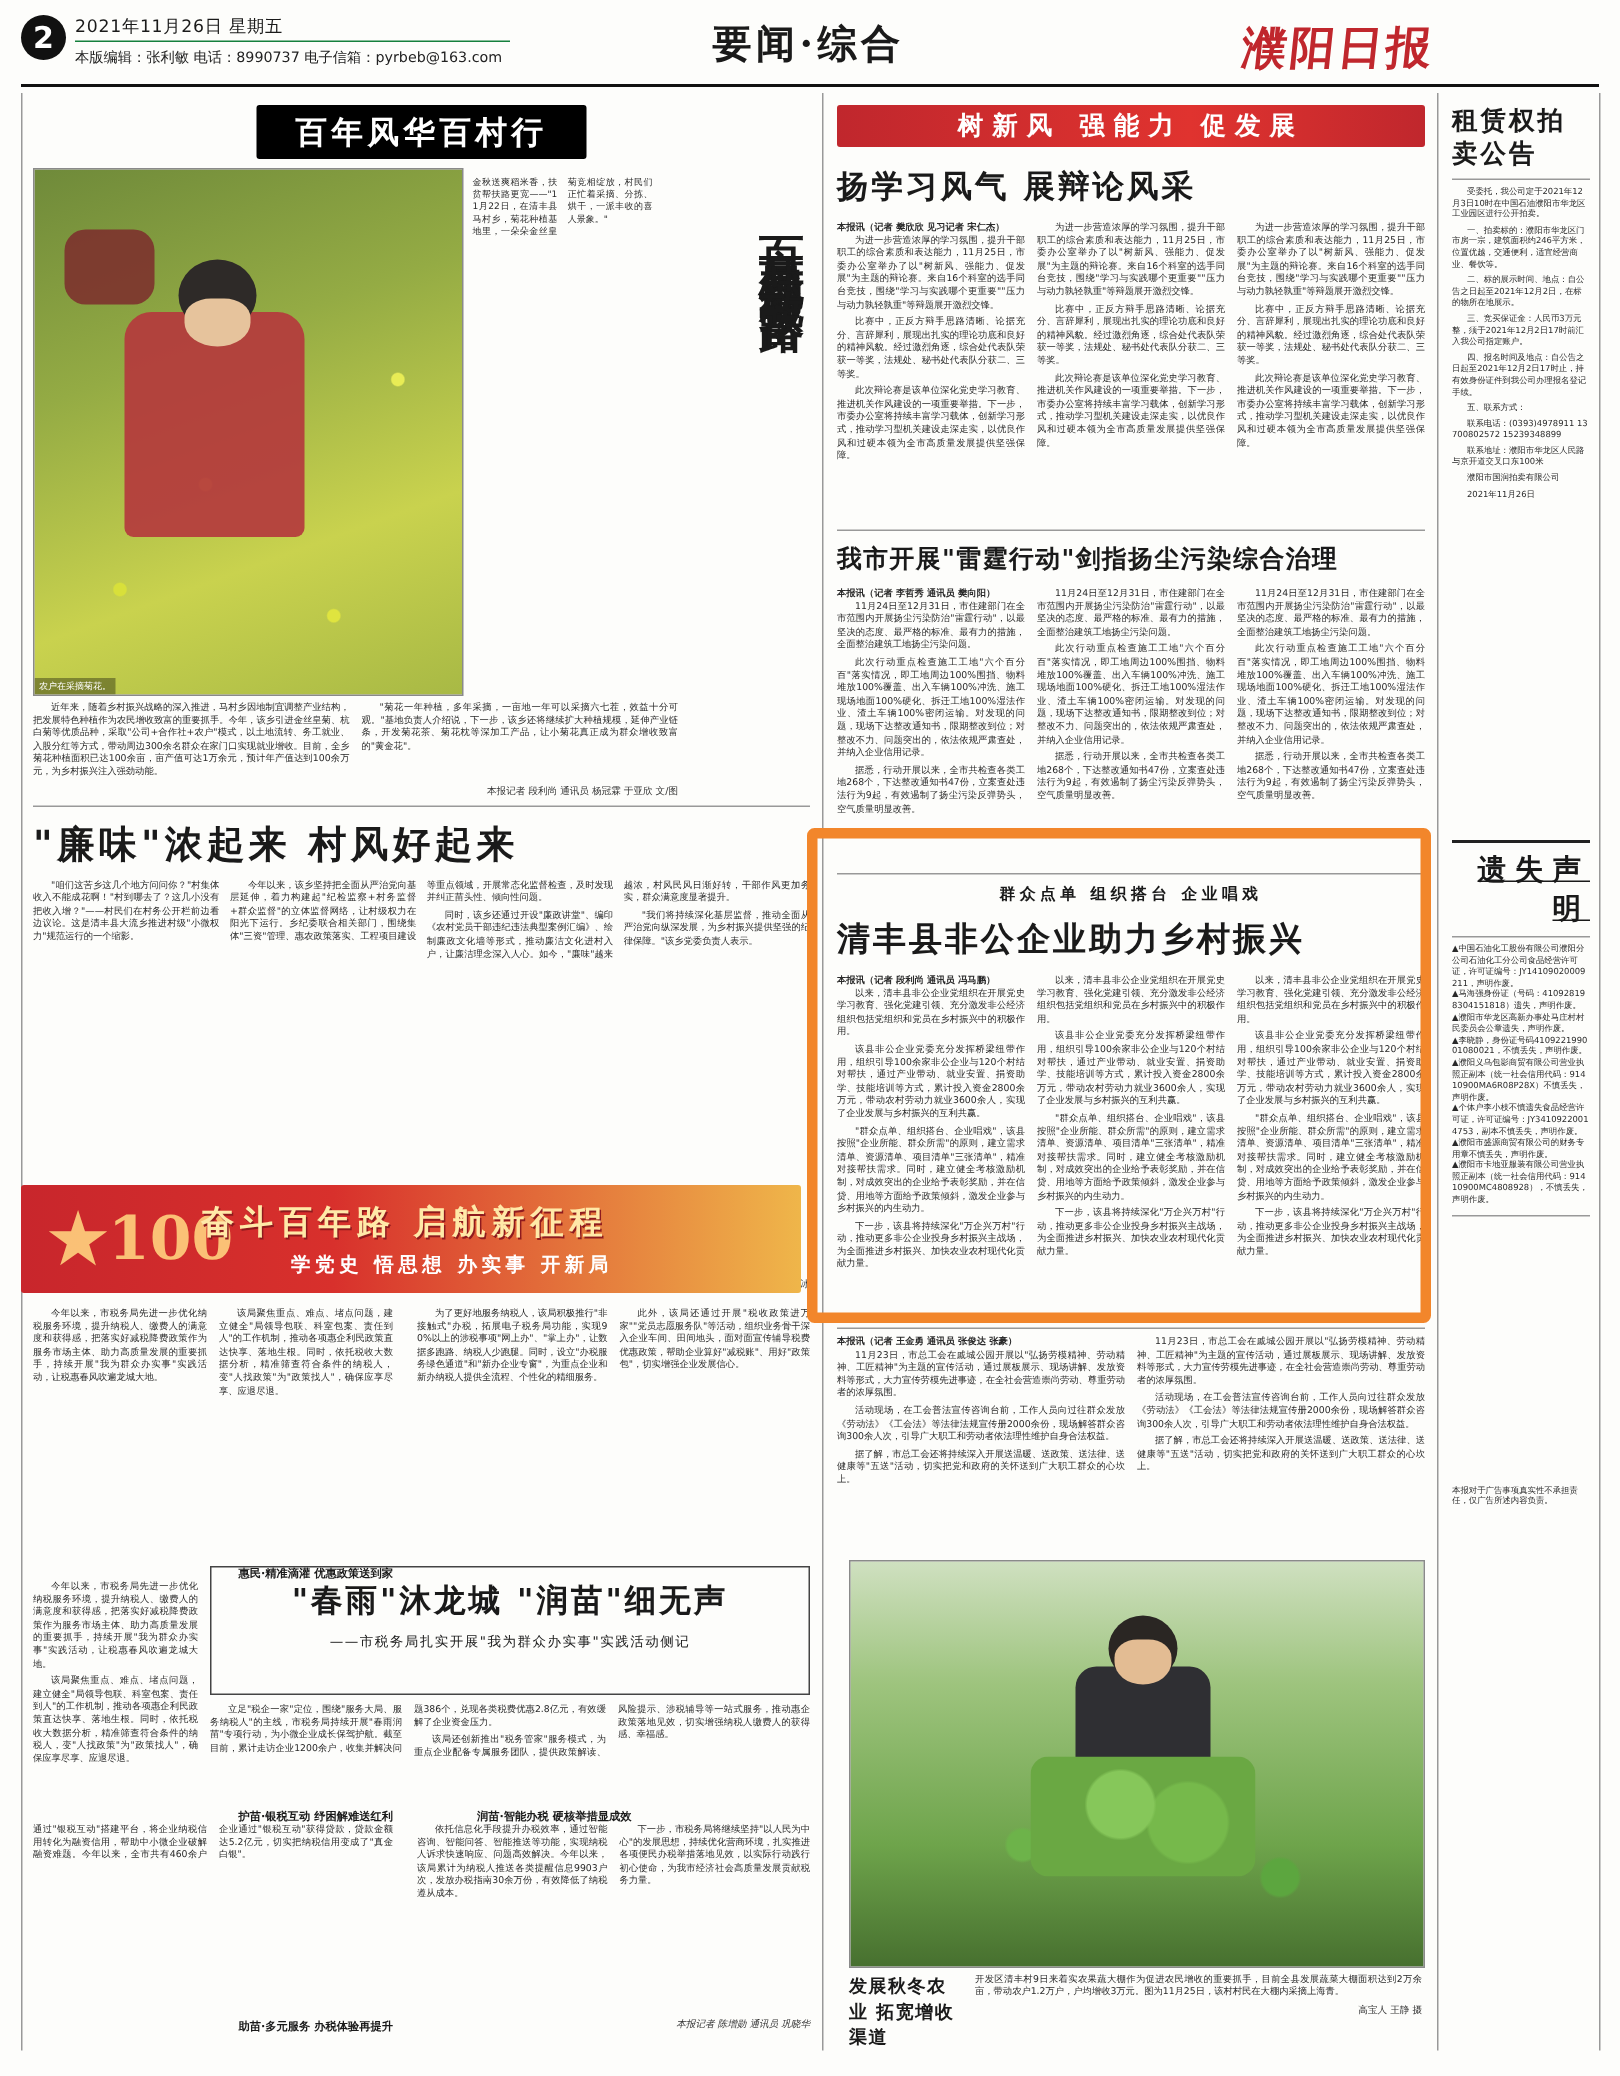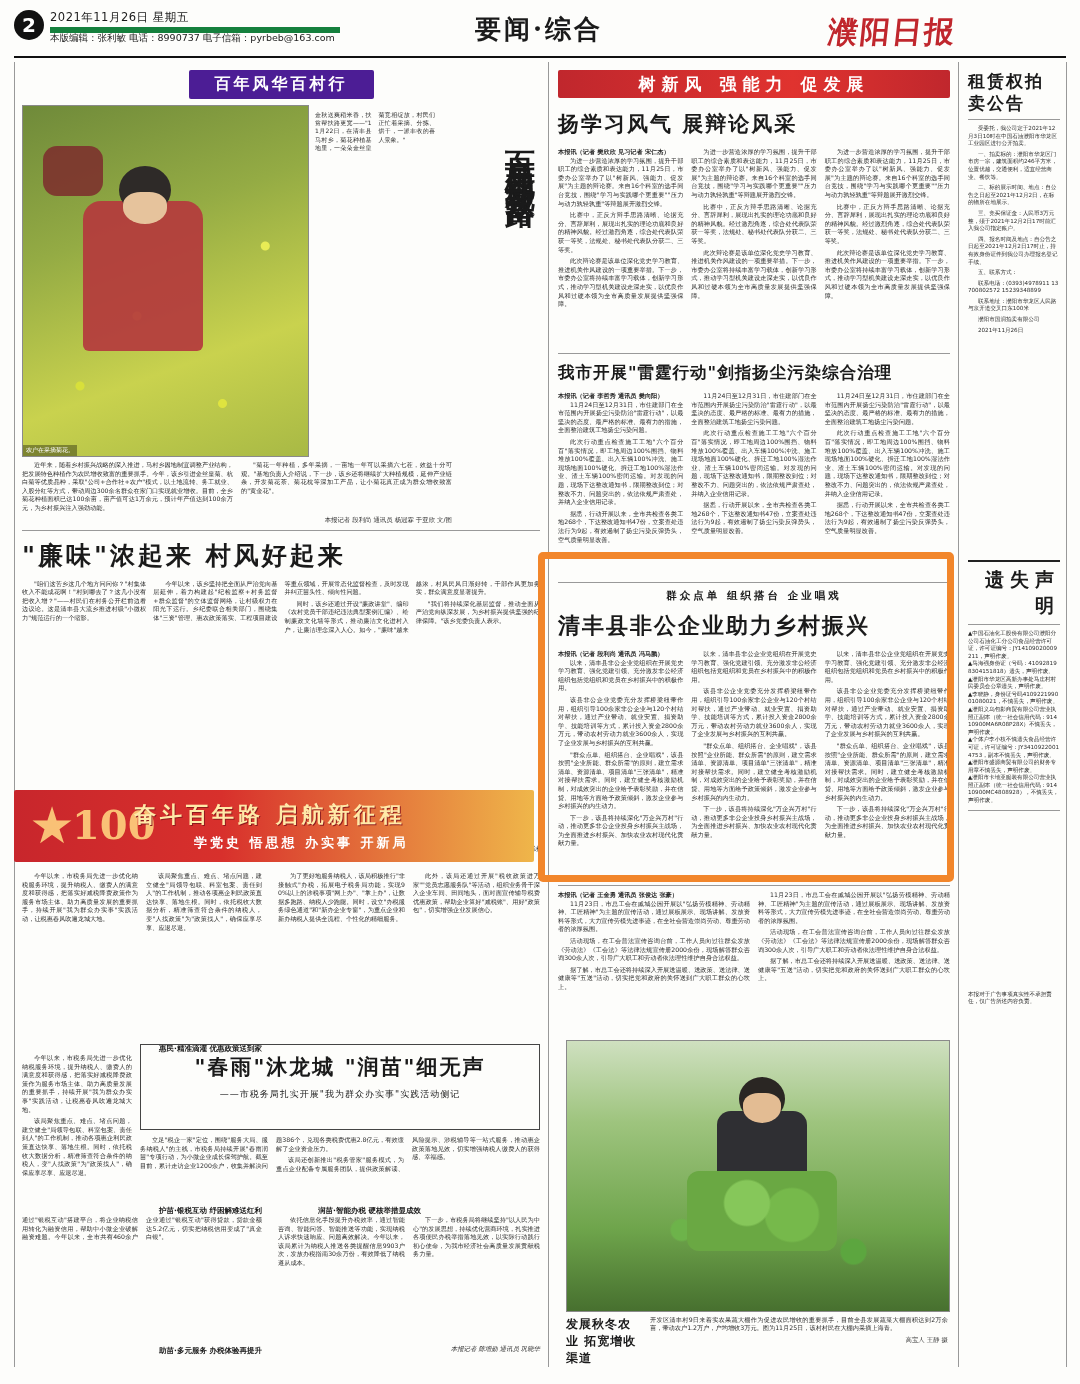--- a/index.html
+++ b/index.html
@@ -18,21 +18,21 @@
     position:absolute;left:14px;top:8px;width:1052px;height:48px;
     border-bottom:2px solid #111;
   }
   .pagenum{
     position:absolute;left:0;top:2px;width:30px;height:30px;border-radius:50%;
     background:#111;color:#fff;font-size:20px;font-weight:bold;
     display:flex;align-items:center;justify-content:center;
   }
   .date-line{
     position:absolute;left:36px;top:2px;font-size:11.5px;letter-spacing:.5px;
-    border-bottom:6px solid #15803d;padding-bottom:2px;width:290px;
+    border-bottom:1px solid #15803d;padding-bottom:2px;width:290px;
   }
   .editor-line{
     position:absolute;left:36px;top:24px;font-size:9.5px;width:300px;color:#222;
   }
   .sec-title{
     position:absolute;left:360px;top:4px;width:330px;text-align:center;
     font-family:"DejaVu Serif","Liberation Serif",serif;
     font-size:26px;font-weight:bold;letter-spacing:3px;
   }
   .nameplate{
@@ -53,22 +53,22 @@
   .txt p{margin:0 0 3px 0;text-indent:12px;}
   .col4{column-count:4;column-gap:7px;}
 
   
   .banner-red{
     background:linear-gradient(90deg,#c0272d,#e0332f 60%,#c0272d);
     color:#fff;text-align:center;font-weight:bold;border-radius:2px;
     font-family:"DejaVu Serif","Liberation Serif",serif;
   }
   .banner-tab{
-    display:inline-block;background:#4c1d95;color:#fff;font-weight:bold;
-    padding:4px 26px;font-size:16px;letter-spacing:3px;border-radius:2px;
+    display:inline-block;background:#000000;color:#fff;font-weight:bold;
+    padding:4px 26px;font-size:21px;letter-spacing:3px;border-radius:2px;
     font-family:"DejaVu Serif","Liberation Serif",serif;
   }
 
   .headline-v{
     writing-mode:vertical-rl;text-orientation:upright;
     font-family:"DejaVu Serif","Liberation Serif",serif;
     font-weight:bold;font-size:30px;letter-spacing:6px;line-height:40px;
   }
   .headline{
     font-family:"DejaVu Serif","Liberation Serif",serif;
@@ -392,21 +392,21 @@
         <p>三、竞买保证金：人民币3万元整，须于2021年12月2日17时前汇入我公司指定账户。</p>
         <p>四、报名时间及地点：自公告之日起至2021年12月2日17时止，持有效身份证件到我公司办理报名登记手续。</p>
         <p>五、联系方式：</p>
         <p>联系电话：(0393)4978911  13700802572  15239348899</p>
         <p>联系地址：濮阳市华龙区人民路与京开道交叉口东100米</p>
         <p>濮阳市国润拍卖有限公司</p>
         <p>2021年11月26日</p>
       </div>
 
     <hr class="hr-thick">
-    <div style="font-family:'DejaVu Serif','Liberation Serif',serif;font-weight:bold;font-size:19px;text-align:right;letter-spacing:6px;">遗失声明</div>
+    <div style="font-family:'DejaVu Serif','Liberation Serif',serif;font-weight:bold;font-size:19px;text-align:right;letter-spacing:6px;text-decoration:underline;">遗失声明</div>
     <hr class="hr-thin">
 
     <div>
       <div class="tiny">▲中国石油化工股份有限公司濮阳分公司石油化工分公司食品经营许可证，许可证编号：JY14109020009211，声明作废。</div>
       <div class="tiny">▲马海强身份证（号码：410928198304151818）遗失，声明作废。</div>
       <div class="tiny">▲濮阳市华龙区高新办事处马庄村村民委员会公章遗失，声明作废。</div>
       <div class="tiny">▲李晓静，身份证号码410922199001080021，不慎丢失，声明作废。</div>
       <div class="tiny">▲濮阳义乌包影商贸有限公司营业执照正副本（统一社会信用代码：91410900MA6R08P28X）不慎丢失，声明作废。</div>
       <div class="tiny">▲个体户李小枝不慎遗失食品经营许可证，许可证编号：JY34109220014753，副本不慎丢失，声明作废。</div>
       <div class="tiny">▲濮阳市盛源商贸有限公司的财务专用章不慎丢失，声明作废。</div>

